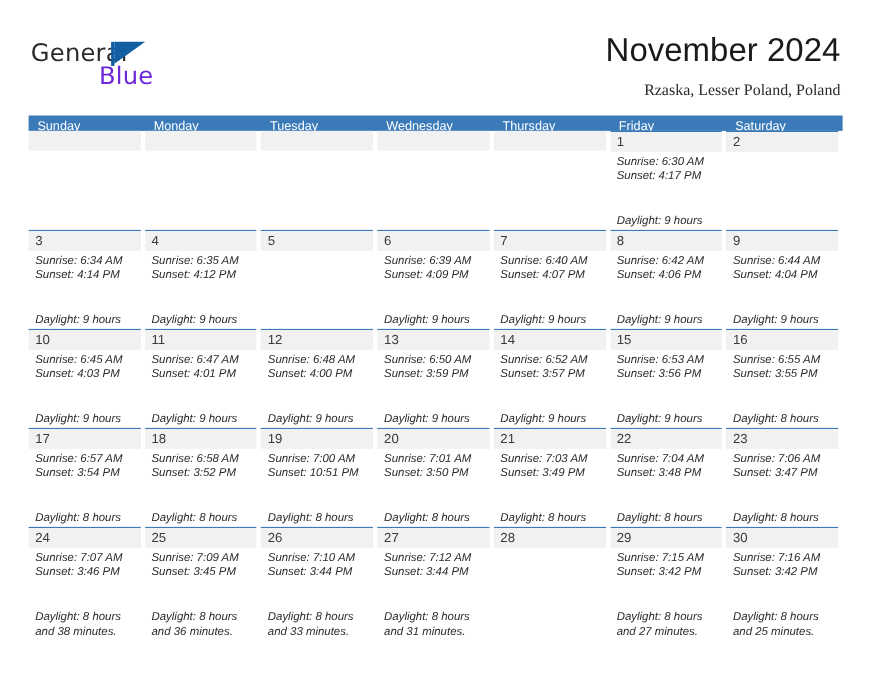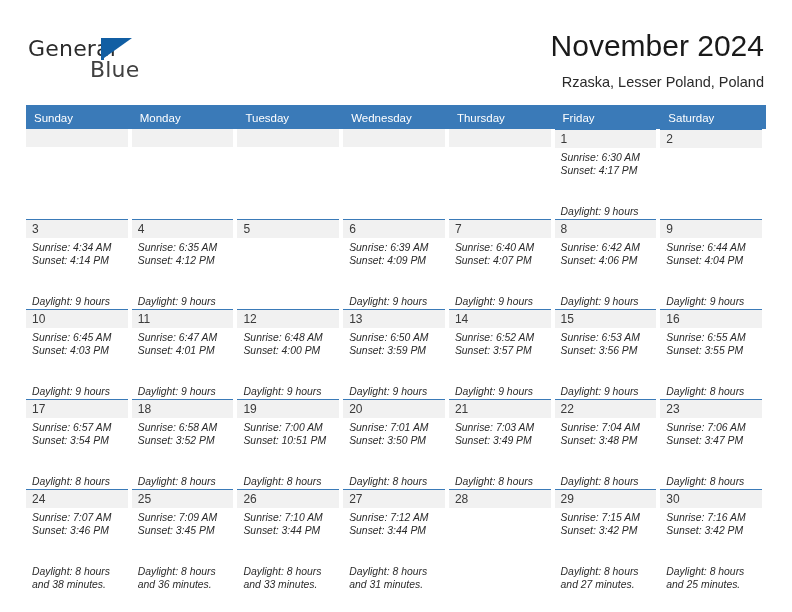--- a/index.html
+++ b/index.html
@@ -45,21 +45,21 @@
     color: #2b2b2b;
     font-family: "DejaVu Sans", sans-serif;
     font-weight: 400;
   }
   .logo-blue {
     position: absolute;
     left: 62px;
     top: 21px;
     font-size: 22px;
     letter-spacing: 0.2px;
-    color: #404040;
+    color: #6d28d9;
     font-family: "DejaVu Sans", sans-serif;
     font-weight: 400;
   }
   .logo-flag {
     position: absolute;
     left: 76px;
     top: 2px;
     width: 0;
     height: 0;
     border-left: 28px solid #115ea3;
@@ -88,36 +88,35 @@
     white-space: nowrap;
     font-family: "Liberation Sans", sans-serif;
   }
   .cal-subtitle {
     margin-top: 9px;
     font-size: 14.5px;
     font-weight: 400;
     color: #2a2a2a;
     line-height: 18px;
     white-space: nowrap;
-    font-family: Liberation Sans, sans-serif;
+    font-family: Liberation Serif, serif;
   }
 
   
   .calendar {
     position: absolute;
     left: 26px;
     top: 105px;
     width: 740px;
   }
   .weekday-row {
     display: flex;
     width: 100%;
     background: #3a7ab8;
-    height: 24px;
-    align-items: flex-end;
+    height: 14px;
   }
   .weekday {
     flex: 1 1 0;
     font-size: 11.5px;
     color: #ffffff;
     line-height: 21px;
     padding-left: 8px;
     box-sizing: border-box;
     white-space: nowrap;
     overflow: hidden;
@@ -244,21 +243,21 @@
             <div class="cell-inner">
               <div class="date-band">2</div>
             </div>
           </div>
         </div>
         <div class="week-row">
           <div class="cell">
             <div class="cell-inner">
               <div class="date-band">3</div>
               <div class="cell-body">
-                <div>Sunrise: 4:34 AM</div>
+                <div>Sunrise: 6:34 AM</div>
                 <div>Sunset: 4:14 PM</div>
                 <div class="daylight">Daylight: 9 hours and 40 minutes.</div>
               </div>
             </div>
           </div>
           <div class="cell">
             <div class="cell-inner">
               <div class="date-band">4</div>
               <div class="cell-body">
                 <div>Sunrise: 6:35 AM</div>

